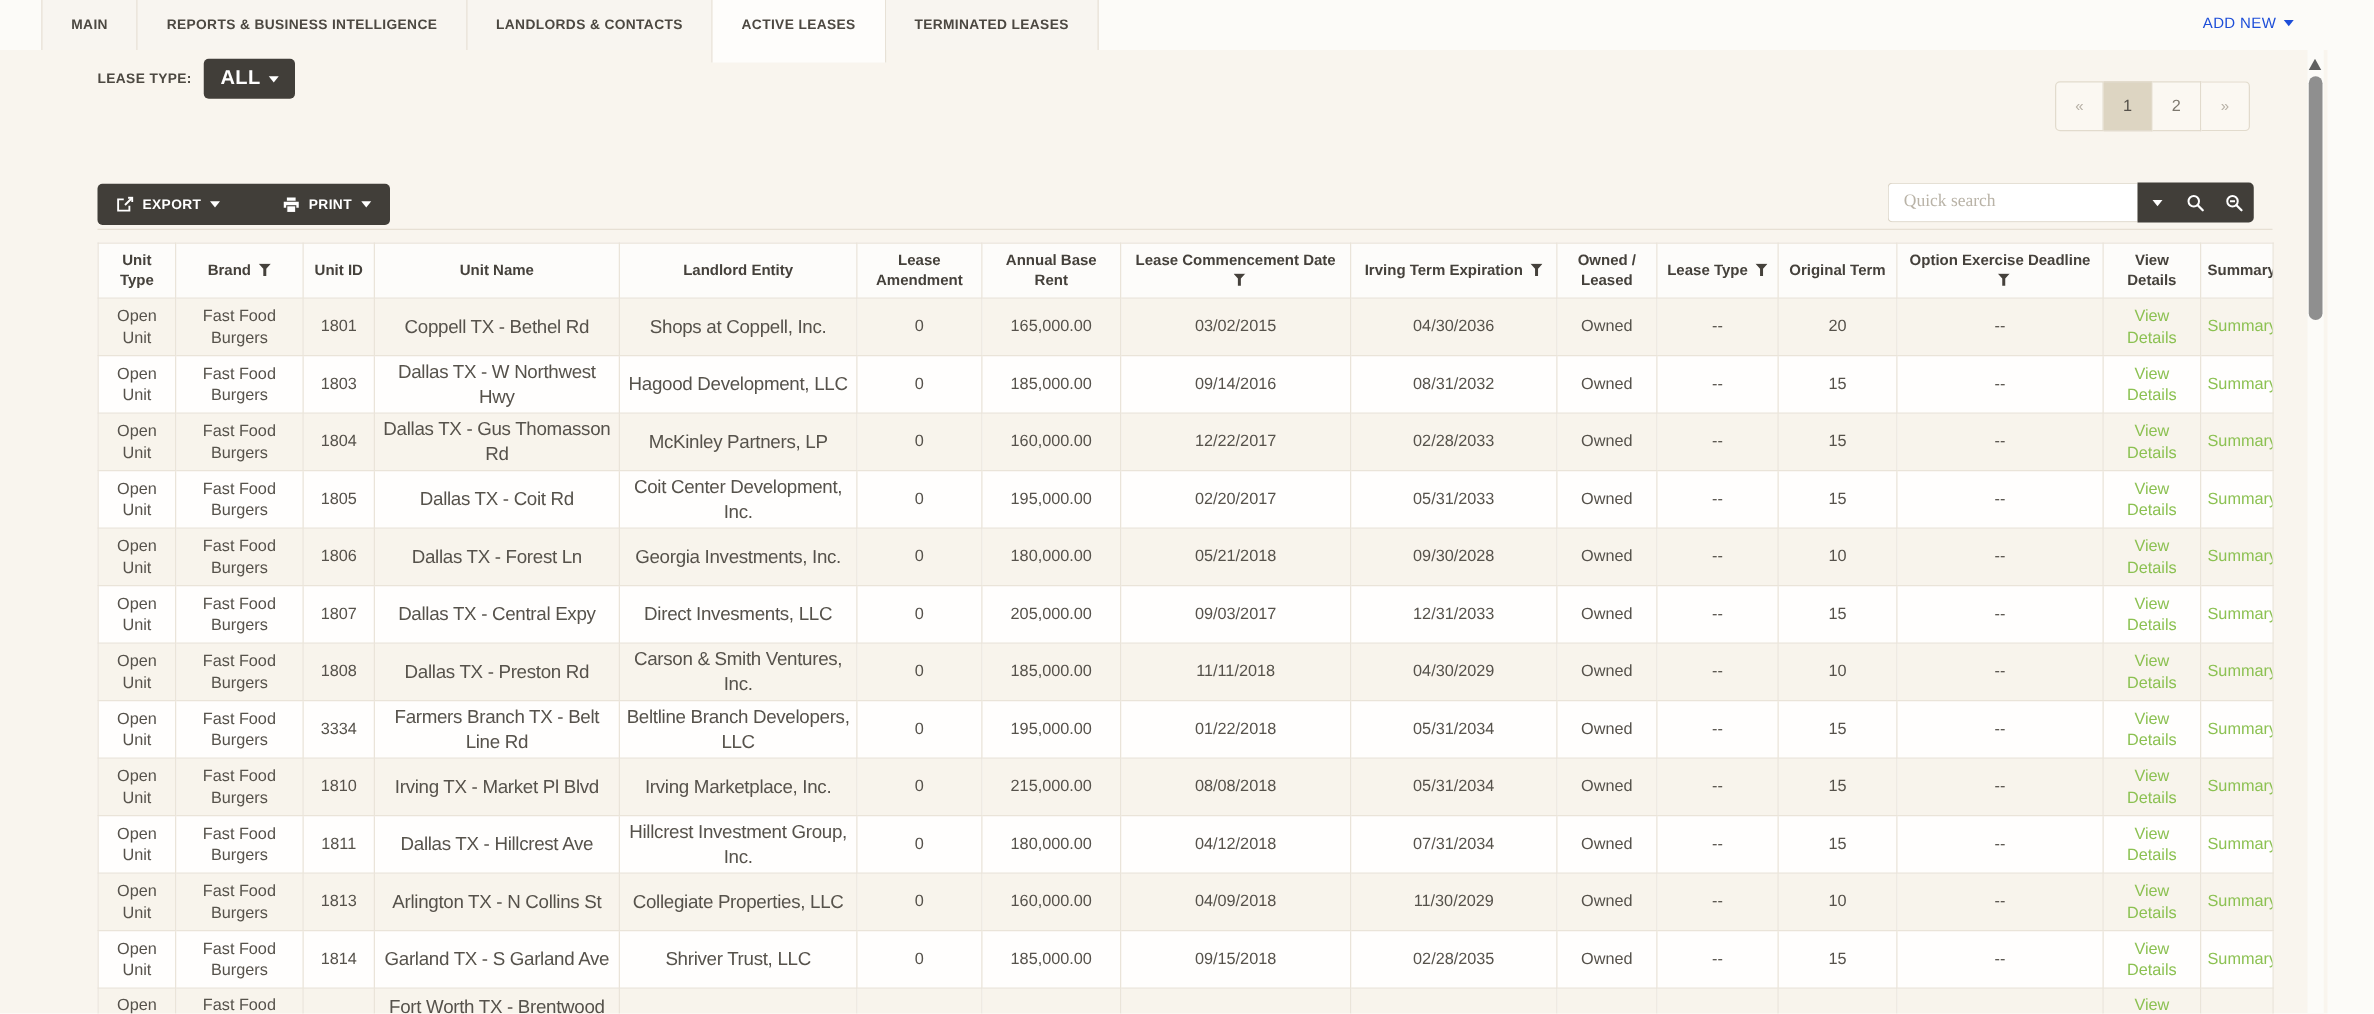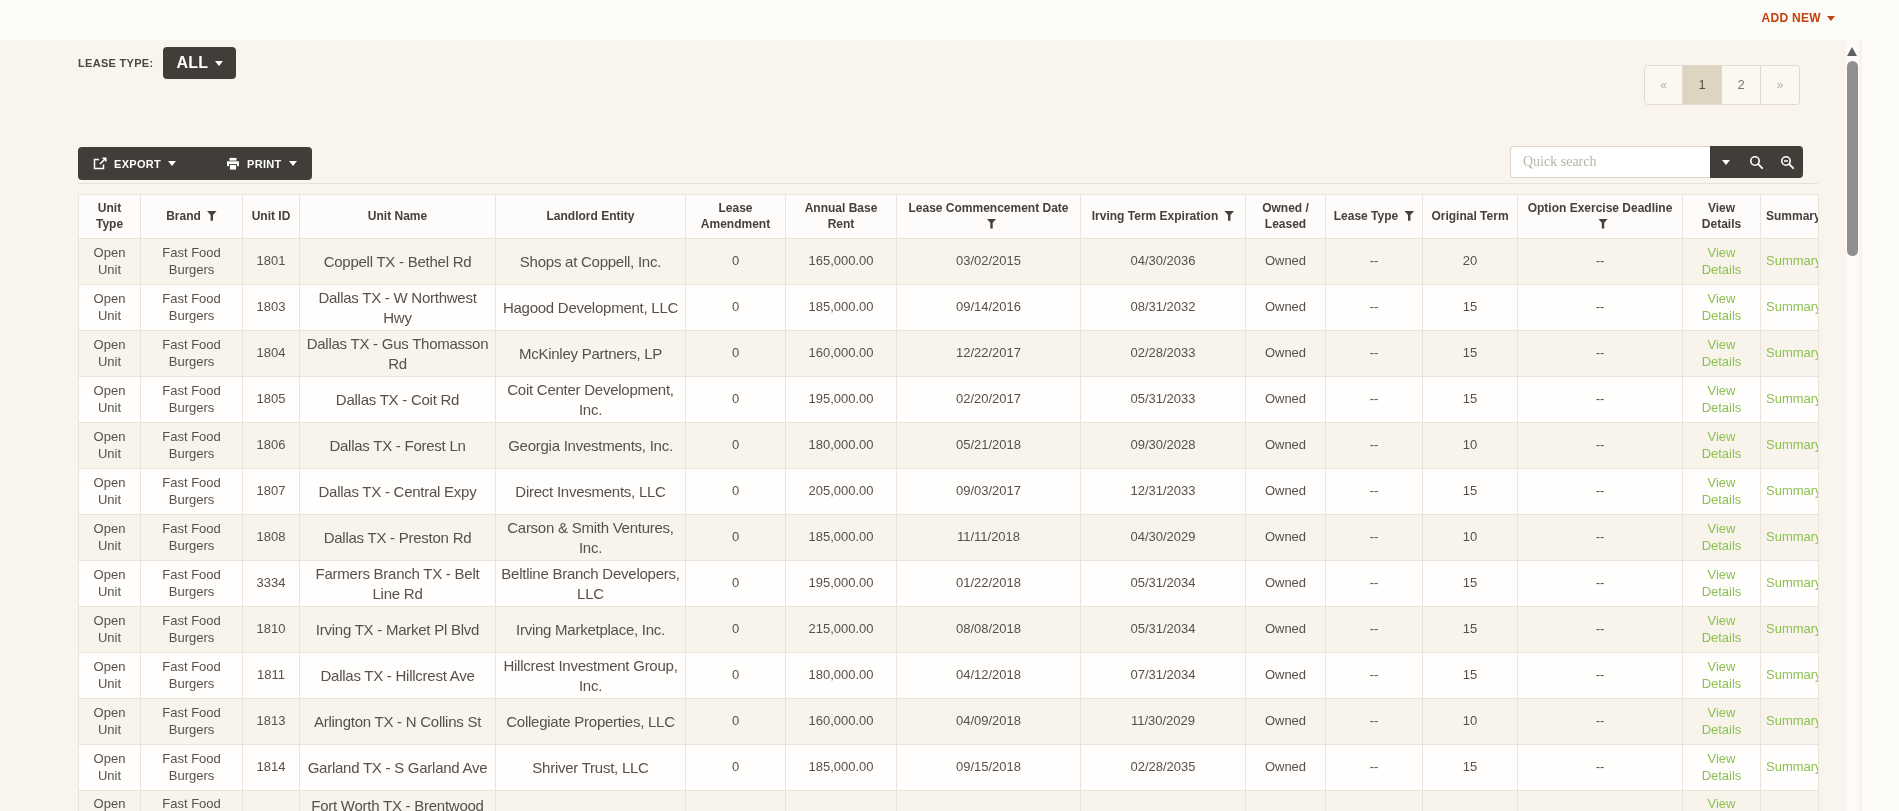--- a/index.html
+++ b/index.html
@@ -26,21 +26,21 @@
     font-size: 11px; font-weight: bold; letter-spacing: .3px;
     color: #4c4841; background: #f8f5f0;
     border-left: 1px solid #e7e1d6; white-space: nowrap; cursor: pointer;
   }
   .tab:last-child { border-right: 1px solid #e7e1d6; }
   .tab.active { background: #fefdfb; height: 50px; border-right: 1px solid #e7e1d6; }
   .tab.active + .tab { border-left: none; }
 
   .add-new {
     position: absolute; top: 11px; right: 64px; z-index: 4;
-    color: #c2410c; font-size: 12px; font-weight: bold; letter-spacing:.3px;
+    color: #1d4ed8; font-size: 12px; font-weight: normal; letter-spacing:.3px;
     display: flex; align-items: center; gap: 6px; cursor: pointer;
   }
   .caret {
     display: inline-block; width: 0; height: 0;
     border-left: 4px solid transparent; border-right: 4px solid transparent;
     border-top: 5px solid currentColor;
   }
 
   
   .lease-type { position: absolute; top: 47px; left: 78px; display: flex; align-items: center; gap: 10px; z-index: 2; }
@@ -120,20 +120,27 @@
     border-bottom: 9px solid #606060;
   }
   .scroll-thumb { position: absolute; top: 21px; left: 1px; width: 11px; height: 195px; border-radius: 6px; background: #8f8f8f; cursor: grab; }
 </style>
 </head>
 <body>
 
 <div class="page">
   <div class="content-bg"></div>
 
+  <nav class="tabbar">
+      <div class="tab">MAIN</div>
+      <div class="tab">REPORTS &amp; BUSINESS INTELLIGENCE</div>
+      <div class="tab">LANDLORDS &amp; CONTACTS</div>
+      <div class="tab active">ACTIVE LEASES</div>
+      <div class="tab">TERMINATED LEASES</div>
+    </nav>
 
   <div class="add-new">
     <span>ADD NEW</span>
     <span class="caret"></span>
   </div>
 
   <div class="lease-type">
     <span class="lease-type-label">LEASE TYPE:</span>
     <button class="btn-dark">
       <span>ALL</span>

